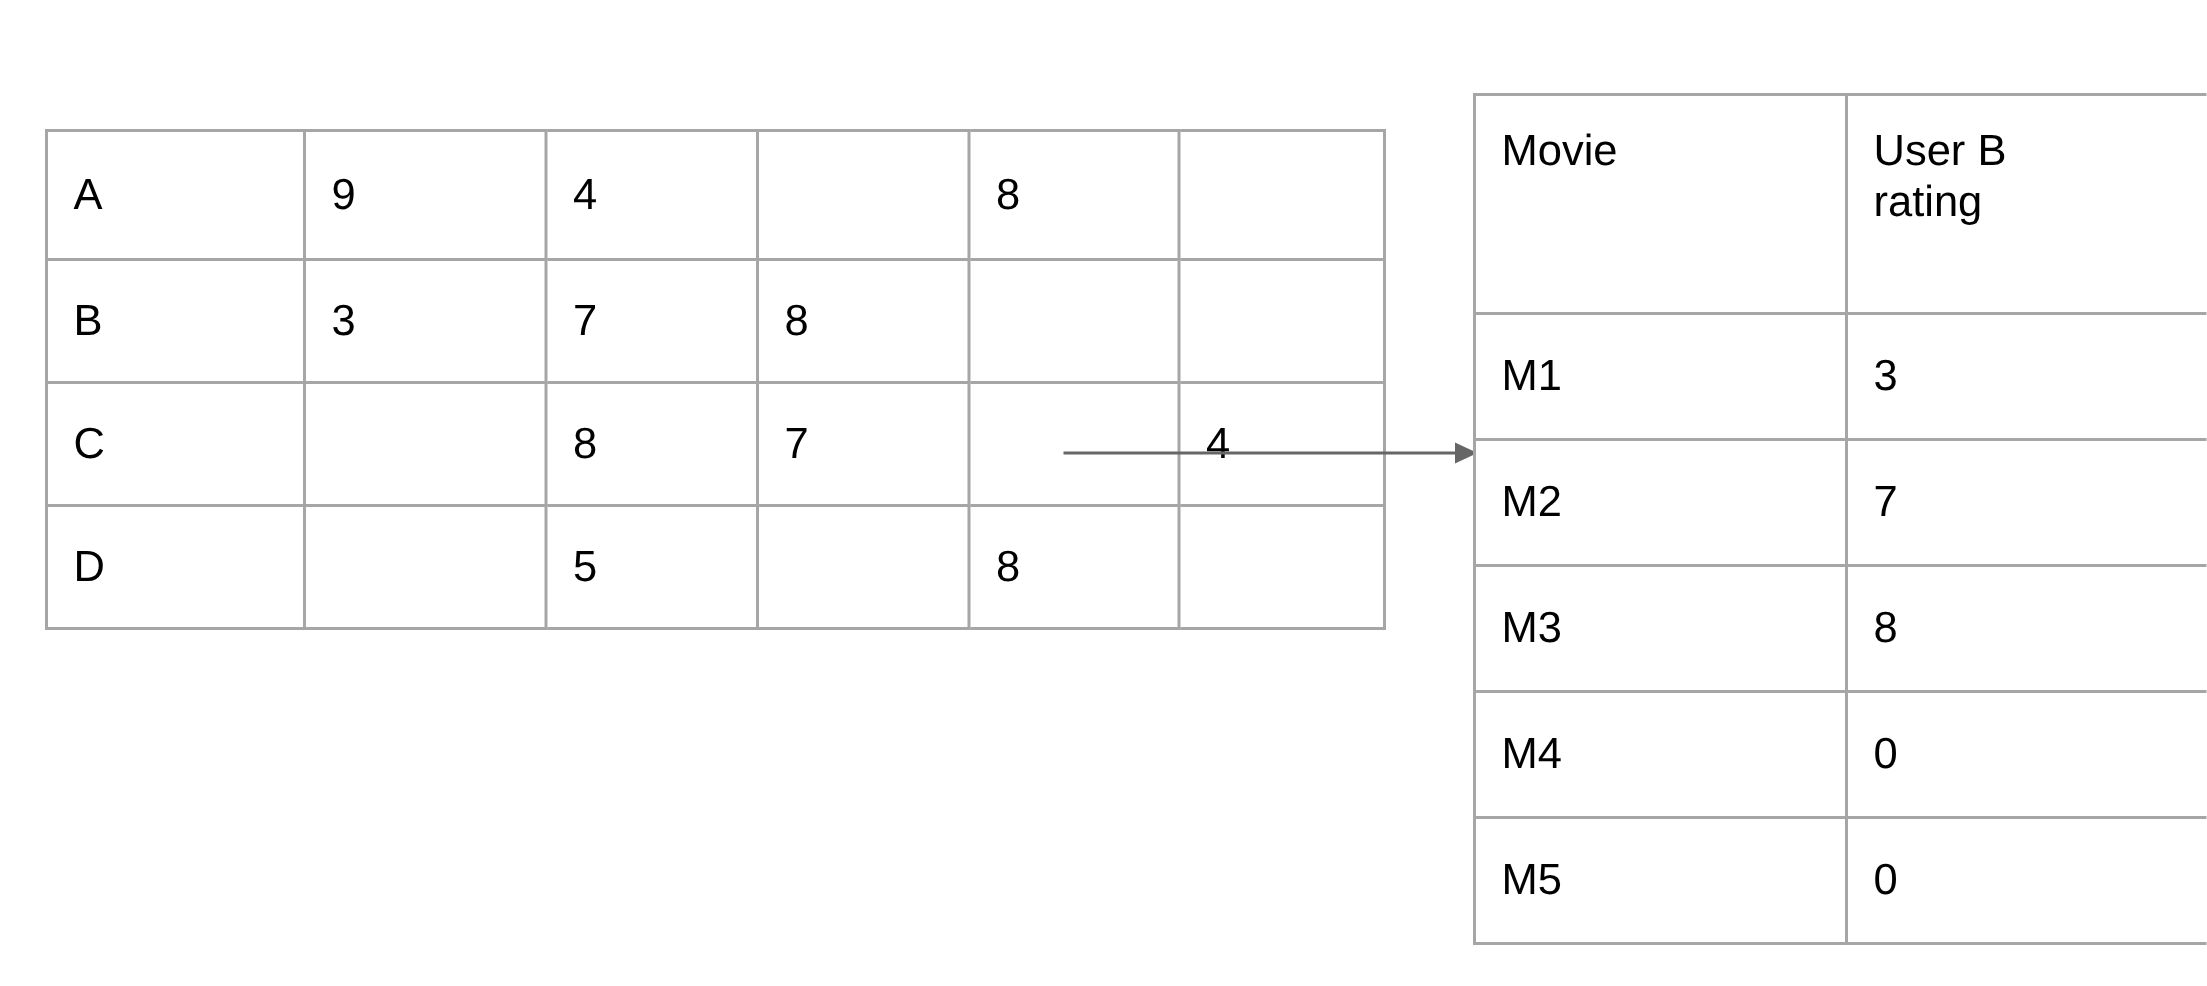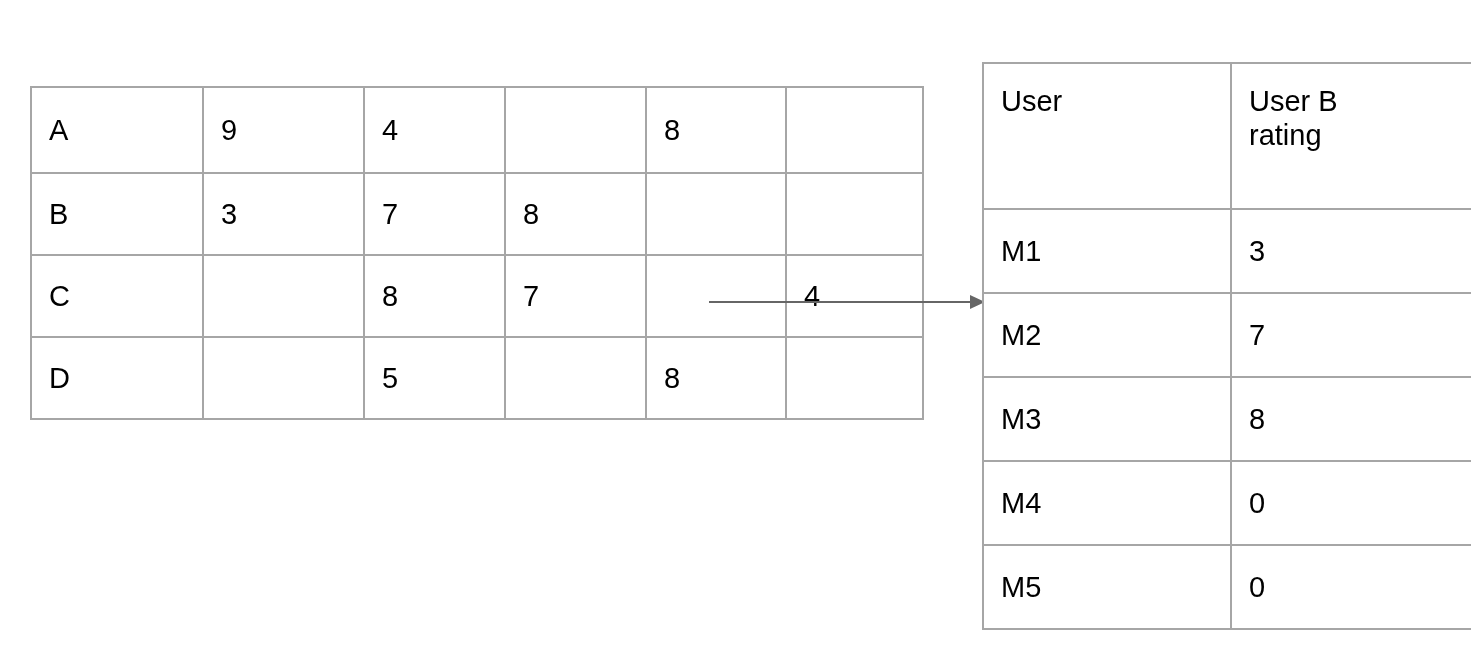--- a/index.html
+++ b/index.html
@@ -129,21 +129,21 @@
   </table>
 
   <svg id="flow-arrow" viewBox="0 0 290 32" width="290" height="32">
     <line x1="9" y1="16" x2="270" y2="16" stroke="#666666" stroke-width="2"></line>
     <polygon points="270,9 285,16 270,23" fill="#666666"></polygon>
   </svg>
 
   <table class="grid-table" id="user-b-table">
     <tbody>
       <tr class="header-row">
-        <td class="col-movie">User</td>
+        <td class="col-movie">Movie</td>
         <td class="col-rating">User B
 rating</td>
       </tr>
       <tr>
         <td class="col-movie">M1</td>
         <td class="col-rating">3</td>
       </tr>
       <tr>
         <td class="col-movie">M2</td>
         <td class="col-rating">7</td>

